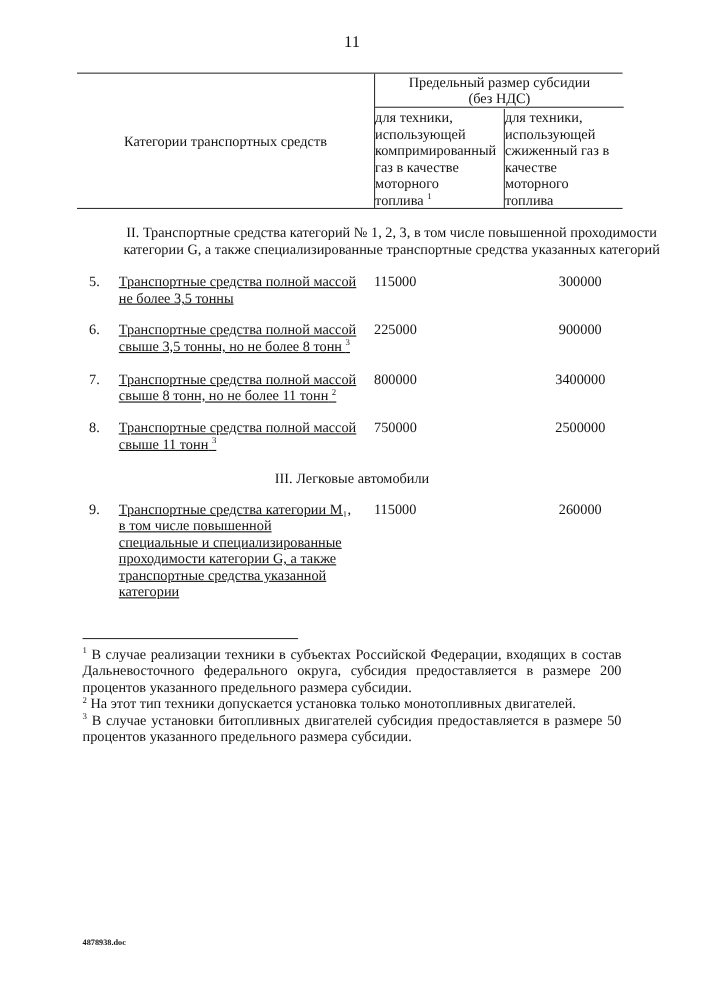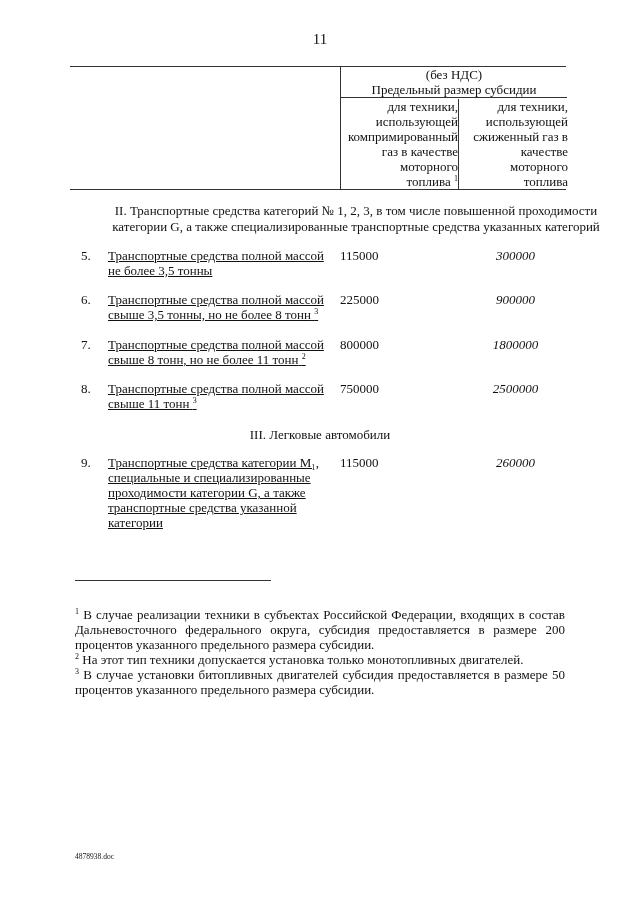--- a/index.html
+++ b/index.html
@@ -10,49 +10,50 @@
   }
   .page-number { position: absolute; left: 0; width: 640px; top: 31px; text-align: center; font-size: 15px; }
 
   .hdr-table { position: absolute; left: 70px; top: 66px; width: 496px; height: 122px;
     border-top: 1.3px solid #333; border-bottom: 1.3px solid #333; }
   .hdr-cat { position: absolute; left: 0; top: 0; width: 270px; height: 122px;
     display: flex; align-items: center; justify-content: center; text-align: center; line-height: 15px; }
   .hdr-right { position: absolute; left: 270px; top: 0; width: 226px; height: 122px; border-left: 1.3px solid #333; }
   .hdr-sub-title { position: absolute; left: 0; top: 0; width: 226px; height: 31px; border-bottom: 1.3px solid #333;
     text-align: center; line-height: 14.5px; padding-top: 1px; box-sizing: border-box; }
-  .hdr-col { position: absolute; top: 32px; height: 90px; text-align: right; line-height: 15px; }
+  .hdr-col { position: absolute; top: 32px; height: 90px; text-align: left; line-height: 15px; }
   .hdr-col.c1 { left: 0; width: 117px; }
   .hdr-col.c2 { left: 117px; width: 109px; border-left: 1.3px solid #333; }
   .hdr-col span { display: block; }
   sup { font-size: 8px; vertical-align: 5px; line-height: 0; }
 
   .section-title { position: absolute; left: 70px; width: 500px; text-align: center; line-height: 16px; }
   .row { position: absolute; left: 70px; width: 500px; line-height: 15px; }
   .row .num { position: absolute; left: 11px; top: 0; }
   .row .desc { position: absolute; left: 38px; top: 0; width: 240px; text-decoration: underline; }
   .row .v1 { position: absolute; left: 270px; width: 118px; text-align: left; top: 0; }
-  .row .v2 { position: absolute; left: 392px; width: 107px; text-align: center; top: 0; font-style: italic; }
+  .row .v2 { position: absolute; left: 404px; width: 107px; text-align: center; top: 0; }
   .row .desc span { display: block; }
 
   .fn-sep { position: absolute; left: 75px; top: 580px; width: 196px; height: 0; border-top: 1px solid #333; }
-  .footnotes { position: absolute; left: 75px; top: 587px; width: 490px; line-height: 15px; text-align: justify; margin-top: 20px; }
+  .footnotes { position: absolute; left: 75px; top: 587px; width: 490px; line-height: 15px; text-align: justify; }
   .footnotes p { margin: 0; }
-  .doc-id { position: absolute; left: 75px; top: 852px; font-size: 7.5px; }
+  .doc-id { position: absolute; left: 75px; top: 852px; font-size: 7.5px; font-weight: bold; }
 </style>
 </head>
 <body>
 
 <div class="page-number">11</div>
 
 <div class="hdr-table">
+  <div class="hdr-cat">Категории транспортных средств</div>
   <div class="hdr-right">
     <div class="hdr-sub-title">
+      <span style="display:block">Предельный размер субсидии</span>
       <span style="display:block">(без НДС)</span>
-      <span style="display:block">Предельный размер субсидии</span>
     </div>
     <div class="hdr-col c1">
       <span>для техники,</span>
       <span>использующей</span>
       <span>компримированный</span>
       <span>газ в качестве</span>
       <span>моторного</span>
       <span><span style="display:inline">топлива</span> <sup>1</sup></span>
     </div>
     <div class="hdr-col c2">
@@ -91,39 +92,40 @@
   <span class="v2">900000</span>
 </div>
 
 <div class="row" style="top:337px;">
   <span class="num">7.</span>
   <div class="desc">
     <span>Транспортные средства полной массой</span>
     <span><span style="display:inline">свыше 8 тонн, но не более 11 тонн</span> <sup>2</sup></span>
   </div>
   <span class="v1">800000</span>
-  <span class="v2">1800000</span>
+  <span class="v2">3400000</span>
 </div>
 
 <div class="row" style="top:381px;">
   <span class="num">8.</span>
   <div class="desc">
     <span>Транспортные средства полной массой</span>
     <span><span style="display:inline">свыше 11 тонн</span> <sup>3</sup></span>
   </div>
   <span class="v1">750000</span>
   <span class="v2">2500000</span>
 </div>
 
 <div class="section-title" style="top:427px;">III. Легковые автомобили</div>
 
 <div class="row" style="top:455px;">
   <span class="num">9.</span>
   <div class="desc">
     <span>Транспортные средства категории M₁,</span>
+    <span>в том числе повышенной</span>
     <span>специальные и специализированные</span>
     <span>проходимости категории G, а также</span>
     <span>транспортные средства указанной</span>
     <span>категории</span>
   </div>
   <span class="v1">115000</span>
   <span class="v2">260000</span>
 </div>
 
 <div class="fn-sep"></div>

